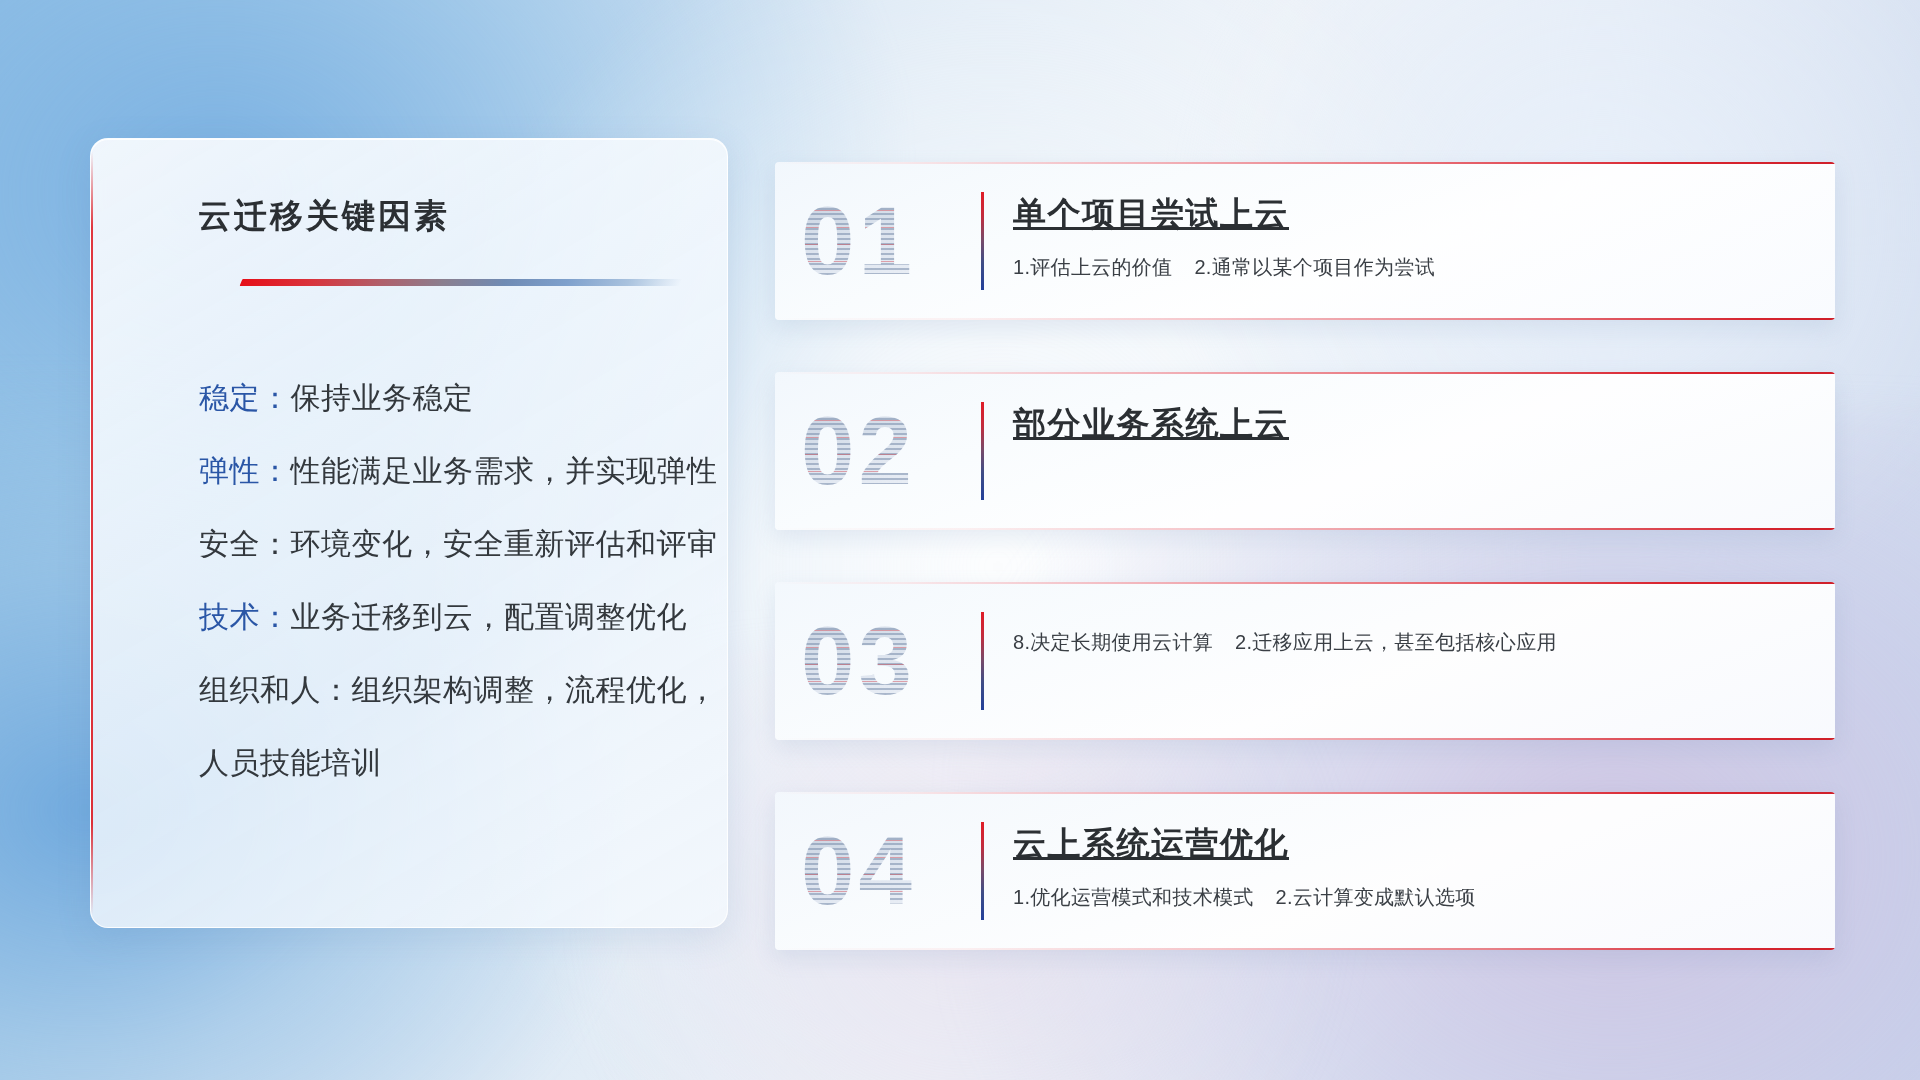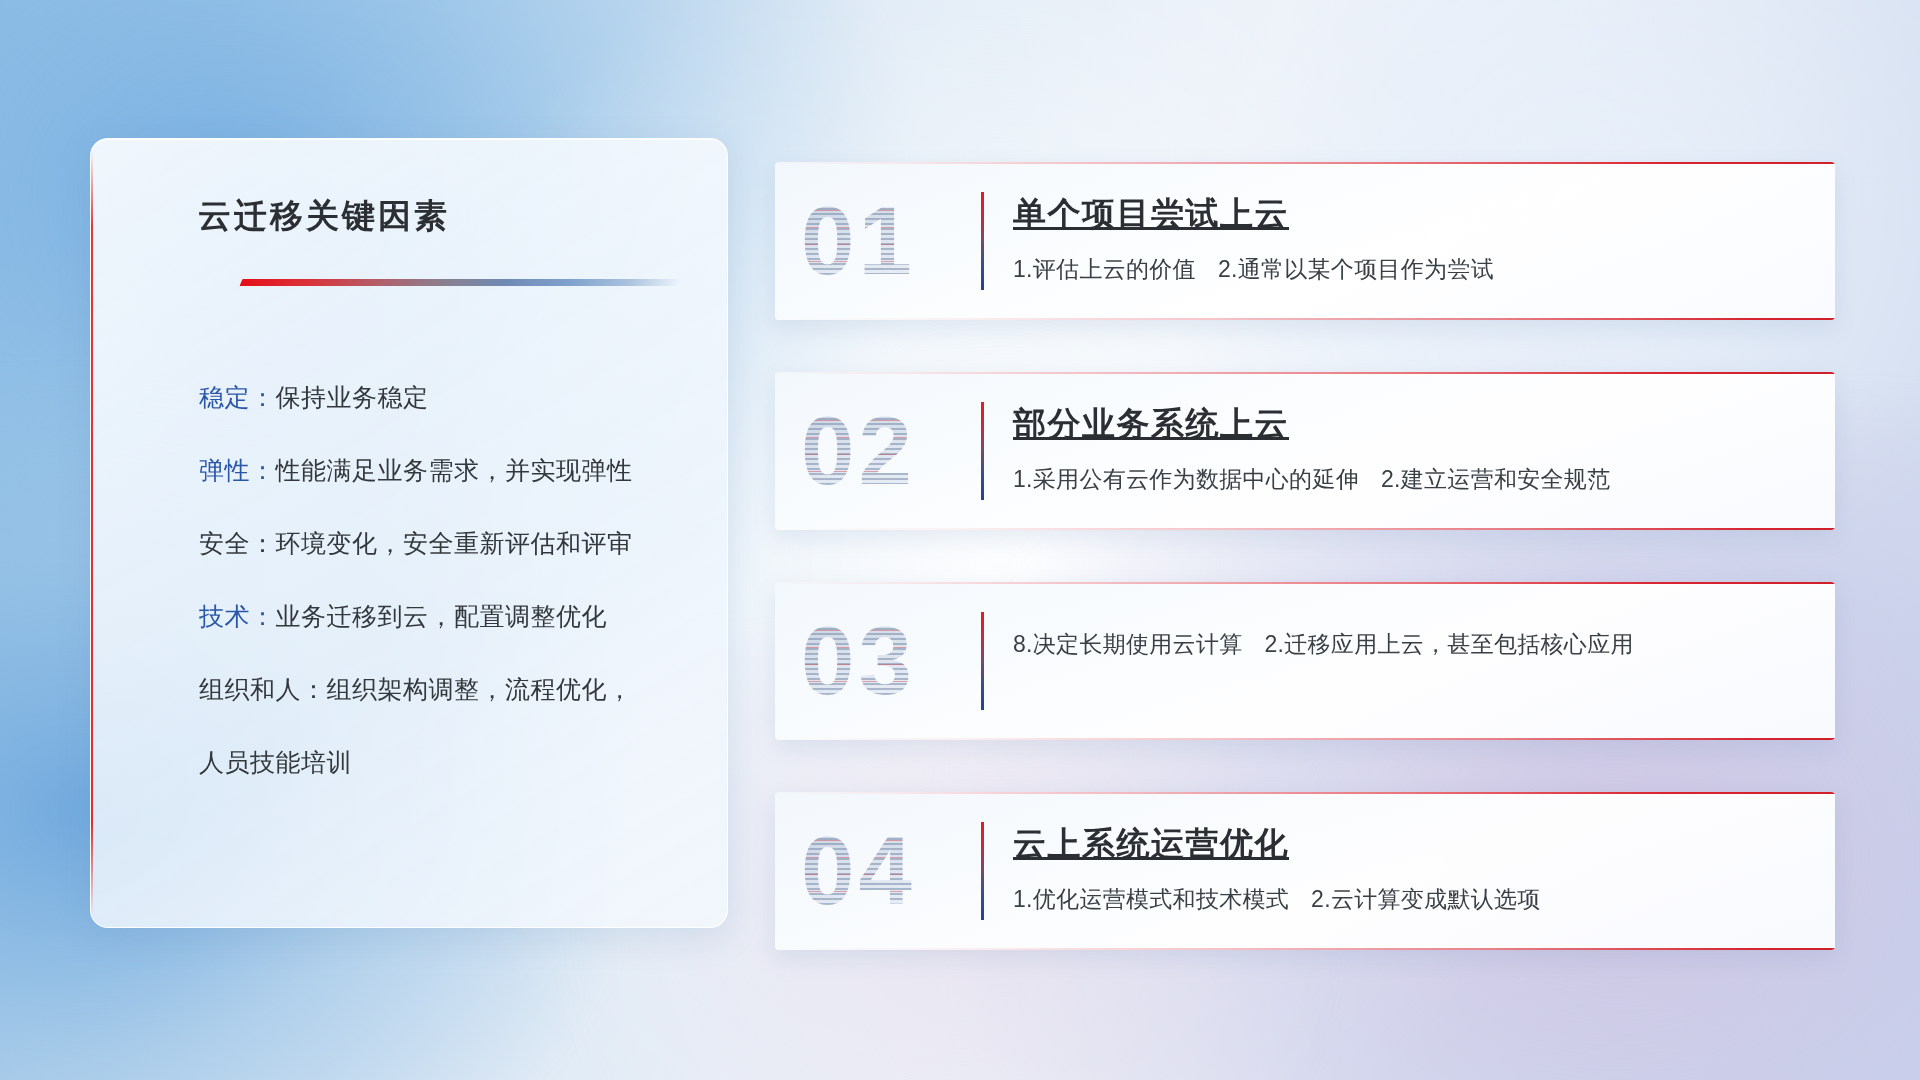--- a/index.html
+++ b/index.html
@@ -74,21 +74,21 @@
   .left-rule{
     position:absolute; left:150px; top:140px; width:440px; height:7px;
     background:linear-gradient(90deg, #e60f19 0%, #d9333c 16%, #b0606b 32%, #8a7f8f 46%, #6f8bb4 60%, #7ea0cc 74%, #a9c2de 88%, rgba(200,214,232,0) 100%);
     transform:skewX(-22deg);
     border-radius:1px;
   }
   .left-list{
     position:absolute; left:108px; top:222px; right:40px;
   }
   .left-li{
-    font-size:25px; line-height:73px; color:#33383d; white-space:nowrap;
+    font-size:30px; line-height:73px; color:#33383d; white-space:nowrap;
     letter-spacing:.5px;
   }
   .left-li .lbl{ font-weight:500; }
   .left-li .lbl.accent{ color:#2a56a6; }
   .left-li .lbl.plain{ color:#33383d; }
 
   
   .cards{ position:absolute; left:775px; top:138px; width:1060px;margin-top:24px; }
   .card{
     position:relative; height:158px; margin-bottom:52px;
@@ -130,21 +130,21 @@
     position:absolute; left:206px; top:30px; bottom:30px; width:3px;
     background:linear-gradient(180deg, #e01c27 0%, #c42b3c 24%, #7a4a68 48%, #3f4d86 72%, #23409a 100%);
   }
   .card-body{ position:absolute; left:238px; top:30px; right:24px; }
   .card-title{
     font-size:33px; font-weight:bold; color:#2b2f33; letter-spacing:1.5px;
     white-space:nowrap;
     text-decoration:underline;
   }
   .card-sub{
-    margin-top:17px; font-size:23px; color:#3a3f45; letter-spacing:.3px;
+    margin-top:17px; font-size:20px; color:#3a3f45; letter-spacing:.3px;
     white-space:nowrap;
   }
   .card-sub .gap{ display:inline-block; width:22px; }
 </style>
 </head>
 <body>
 
 <div id="bg">
   <div class="bg-base"></div>
   <div class="bg-glow-a"></div>
@@ -201,23 +201,20 @@
     </div>
 
     <div class="card">
       <div class="card-top"></div>
       <div class="card-bottom"></div>
       <div class="ghost-num">02</div>
       <div class="ghost-num-red">02</div>
       <div class="card-bar"></div>
       <div class="card-body">
         <div class="card-title">部分业务系统上云</div>
-        <div class="card-sub">
-          <span>1.采用公有云作为数据中心的延伸</span><span class="gap"></span><span>2.建立运营和安全规范</span>
-        </div>
       </div>
     </div>
 
     <div class="card">
       <div class="card-top"></div>
       <div class="card-bottom"></div>
       <div class="ghost-num">03</div>
       <div class="ghost-num-red">03</div>
       <div class="card-bar"></div>
       <div class="card-body">

